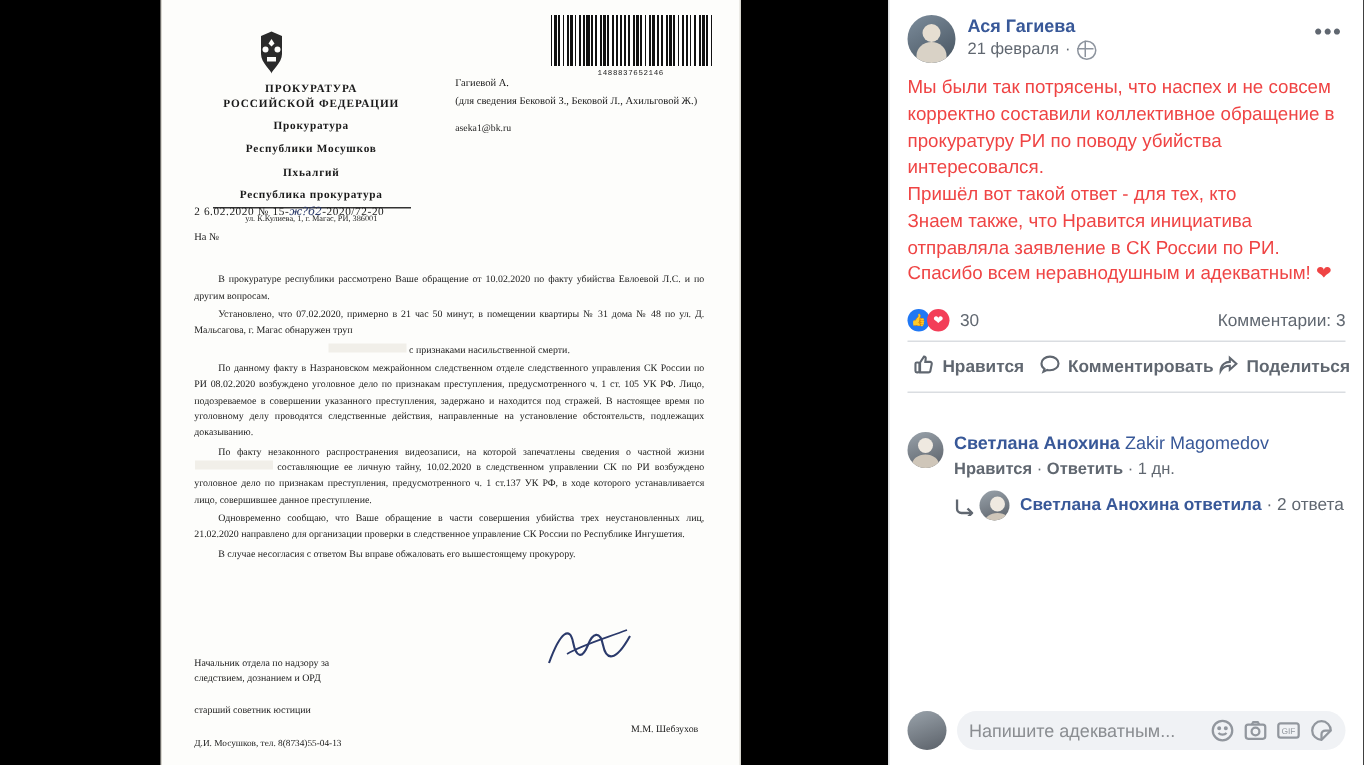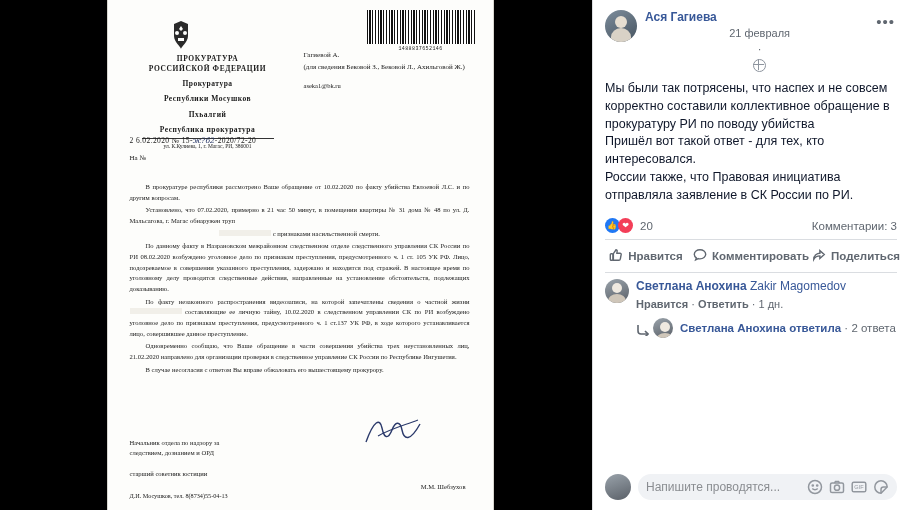--- a/index.html
+++ b/index.html
@@ -91,44 +91,44 @@
   .fb-head{display:flex;align-items:flex-start;padding:10px 12px 4px 12px;}
   .avatar{
     width:32px;height:32px;border-radius:50%;flex:0 0 32px;
     background:linear-gradient(150deg,#7d8d9c,#46535f);
     position:relative;overflow:hidden;margin-right:8px;
   }
   .avatar:after{content:"";position:absolute;left:6px;top:18px;width:20px;height:18px;border-radius:50% 50% 0 0;background:#d9d2c6;}
   .avatar:before{content:"";position:absolute;left:10px;top:6px;width:12px;height:12px;border-radius:50%;background:#e6ded1;}
   .fb-names{flex:1;min-width:0;}
   .fb-name{font-size:12px;font-weight:bold;color:#385898;line-height:1.25;}
-  .fb-sub{font-size:11px;color:#606770;margin-top:2px;display:flex;align-items:center;gap:4px;flex-direction:column;}
+  .fb-sub{font-size:11px;color:#606770;margin-top:2px;display:flex;align-items:flex-start;gap:4px;}
   .globe{display:inline-block;width:11px;height:11px;border-radius:50%;border:1px solid #8d949e;position:relative;}
   .globe:after{content:"";position:absolute;left:4px;top:-1px;width:1px;height:11px;background:#8d949e;}
   .globe:before{content:"";position:absolute;left:-1px;top:4px;width:11px;height:1px;background:#8d949e;}
   .dots{color:#606770;font-size:15px;letter-spacing:1px;line-height:1;padding:4px 2px;cursor:pointer;}
 
-  .fb-text{padding:4px 12px 8px 12px;font-size:12.5px;line-height:1.42;color:#0f172a;}
+  .fb-text{padding:4px 12px 8px 12px;font-size:12.5px;line-height:1.42;color:#ef4444;}
   .fb-text p{margin:0;}
 
   .fb-stats{display:flex;align-items:center;justify-content:space-between;padding:6px 12px 6px 12px;font-size:11.5px;color:#606770;}
   .reactions{display:flex;align-items:center;gap:3px;}
   .rx{width:15px;height:15px;border-radius:50%;display:inline-flex;align-items:center;justify-content:center;font-size:8px;color:#fff;}
   .rx.like{background:#2078f4;}
   .rx.love{background:#f33e58;margin-left:-5px;}
   .rx-count{margin-left:4px;color:#606770;}
 
   .divider{height:1px;background:#dadde1;margin:0 12px;}
 
   .fb-actions{display:flex;padding:2px 6px;}
   .fb-act{flex:1;display:flex;align-items:center;justify-content:center;gap:5px;
     padding:6px 0;font-size:11.5px;color:#606770;font-weight:bold;border-radius:4px;cursor:pointer;}
   .fb-act svg{width:14px;height:14px;fill:none;stroke:#606770;stroke-width:1.6;}
 
-  .comments{padding:6px 12px 0 12px;}
+  .comments{padding:6px 12px 0 12px;margin-top:20px;}
   .cmt{display:flex;margin-bottom:2px;}
   .cmt .cav{width:24px;height:24px;border-radius:50%;flex:0 0 24px;margin-right:7px;
     background:linear-gradient(160deg,#9aa3ab,#5a6068);position:relative;overflow:hidden;}
   .cmt .cav:before{content:"";position:absolute;left:7px;top:4px;width:10px;height:10px;border-radius:50%;background:#efe9e0;}
   .cmt .cav:after{content:"";position:absolute;left:3px;top:15px;width:18px;height:14px;border-radius:50% 50% 0 0;background:#cfc6b9;}
   .cmt-body{flex:1;min-width:0;}
   .cmt-line{font-size:12px;line-height:1.3;}
   .cmt-author{font-weight:bold;color:#385898;}
   .cmt-tag{color:#385898;}
   .cmt-meta{font-size:11px;color:#606770;margin-top:3px;}
@@ -243,31 +243,32 @@
           <span class="globe"></span>
         </div>
       </div>
       <div class="dots">•••</div>
     </div>
 
     <div class="fb-text">
       <p>Мы были так потрясены, что наспех и не совсем</p>
       <p>корректно составили коллективное обращение в</p>
       <p>прокуратуру РИ по поводу убийства</p>
+      <p>интересовался.</p>
       <p>Пришёл вот такой ответ - для тех, кто</p>
-      <p>интересовался.</p>
-      <p>России также, что Правовая инициатива</p>
+      <p>Знаем также, что Нравится инициатива</p>
       <p>отправляла заявление в СК России по РИ.</p>
+      <p>Спасибо всем неравнодушным и адекватным! ❤</p>
     </div>
 
     <div class="fb-stats">
       <div class="reactions">
         <span class="rx like">👍</span>
         <span class="rx love">❤</span>
-        <span class="rx-count">20</span>
+        <span class="rx-count">30</span>
       </div>
       <div>Комментарии: 3</div>
     </div>
 
     <div class="divider"></div>
 
     <div class="fb-actions">
       <div class="fb-act">
         <span>
           <svg viewBox="0 0 16 16">
@@ -329,21 +330,21 @@
           <span class="cnt">·</span>
           <span class="cnt">2 ответа</span>
         </div>
       </div>
 
     </div>
 
     <div class="cmt-box">
       <div class="cav" style="width:26px;height:26px;flex:0 0 26px;border-radius:50%;background:linear-gradient(160deg,#9aa3ab,#5a6068);position:relative;overflow:hidden;"></div>
       <div class="cmt-input">
-        <span class="ph">Напишите проводятся...</span>
+        <span class="ph">Напишите адекватным...</span>
         <span class="tools">
           <span class="tool">
             <svg viewBox="0 0 16 16">
                 <circle cx="8" cy="8" r="6.5"></circle>
                 <circle cx="5.8" cy="6.5" r=".6" fill="#606770"></circle>
                 <circle cx="10.2" cy="6.5" r=".6" fill="#606770"></circle>
                 <path d="M5.3 9.6c1.4 1.5 4 1.5 5.4 0"></path>
               </svg>
           </span>
           <span class="tool">

